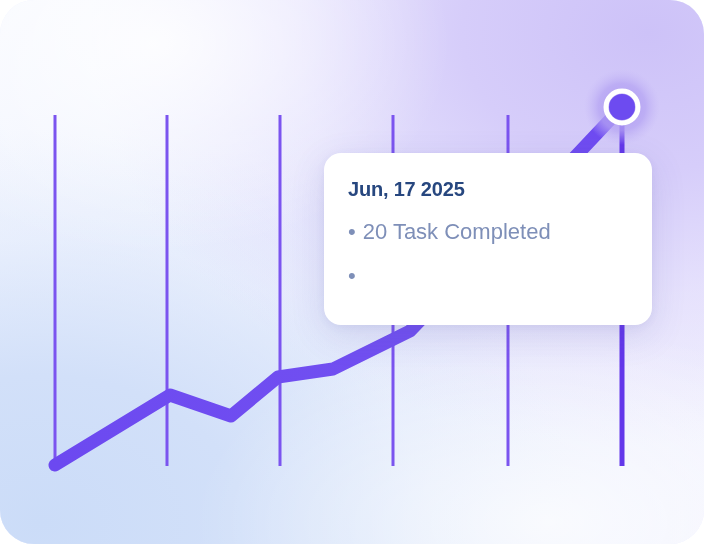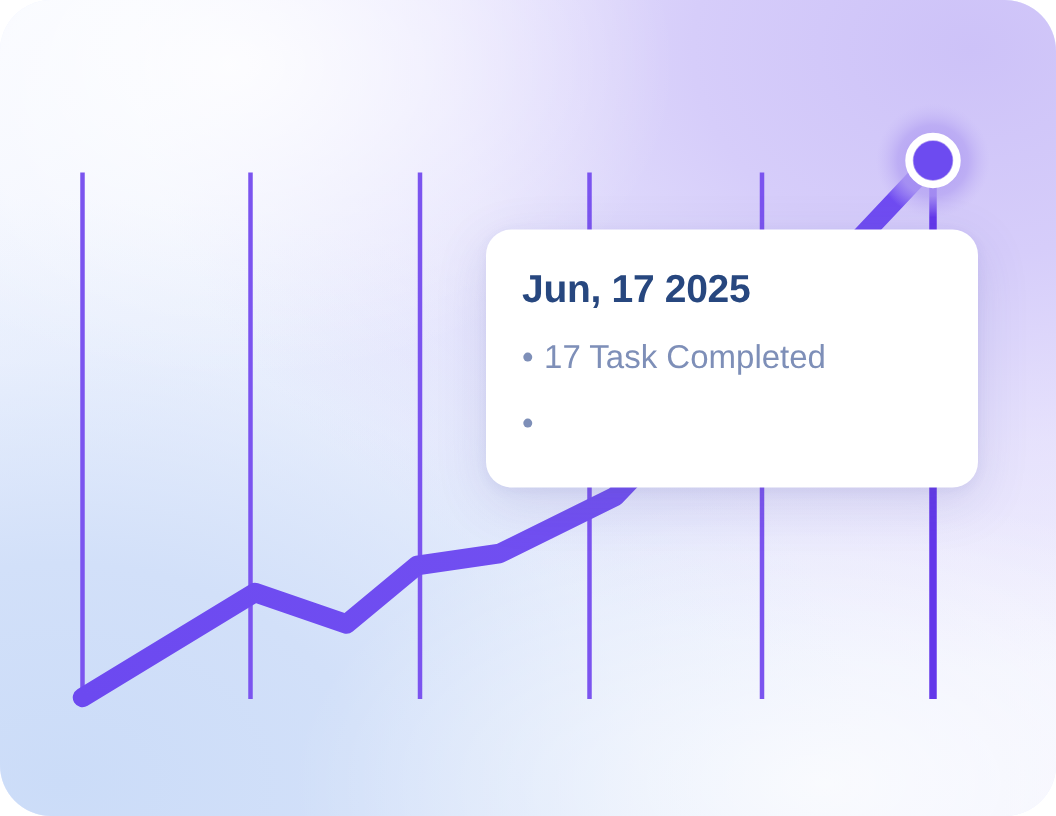--- a/index.html
+++ b/index.html
@@ -55,21 +55,21 @@
     height: 172px;
     background: #ffffff;
     border-radius: 17px;
     box-shadow: 0 10px 34px rgba(90, 86, 170, 0.16),
                 0 2px 8px rgba(90, 86, 170, 0.07);
     box-sizing: border-box;
     padding: 26px 24px 0 24px;
   }
   .tt-title {
     color: #27477f;
-    font-size: 26px;
+    font-size: 20px;
     font-weight: bold;
     letter-spacing: -0.2px;
     line-height: 1;
     margin: 0 0 6px 0;
   }
   .tt-list {
     list-style: none;
     margin: 0;
     padding: 0;
   }
@@ -125,21 +125,21 @@
     <circle cx="622" cy="107" r="38" fill="url(#haloGrad)"></circle>
     <circle cx="622" cy="107" r="16" fill="none" stroke="#ffffff" stroke-width="5"></circle>
     <circle cx="622" cy="107" r="13" fill="#6d4bf0"></circle>
   </svg>
 
   <div class="tooltip-card">
     <div class="tt-title">Jun, 17 2025</div>
     <ul class="tt-list">
       <li class="tt-item">
         <span class="tt-bullet">•</span>
-        <span>17 Task Completed</span>
+        <span>20 Task Completed</span>
       </li>
       <li class="tt-item">
         <span class="tt-bullet">•</span>
       </li>
     </ul>
   </div>
 
 </div>
 
 </body></html>

